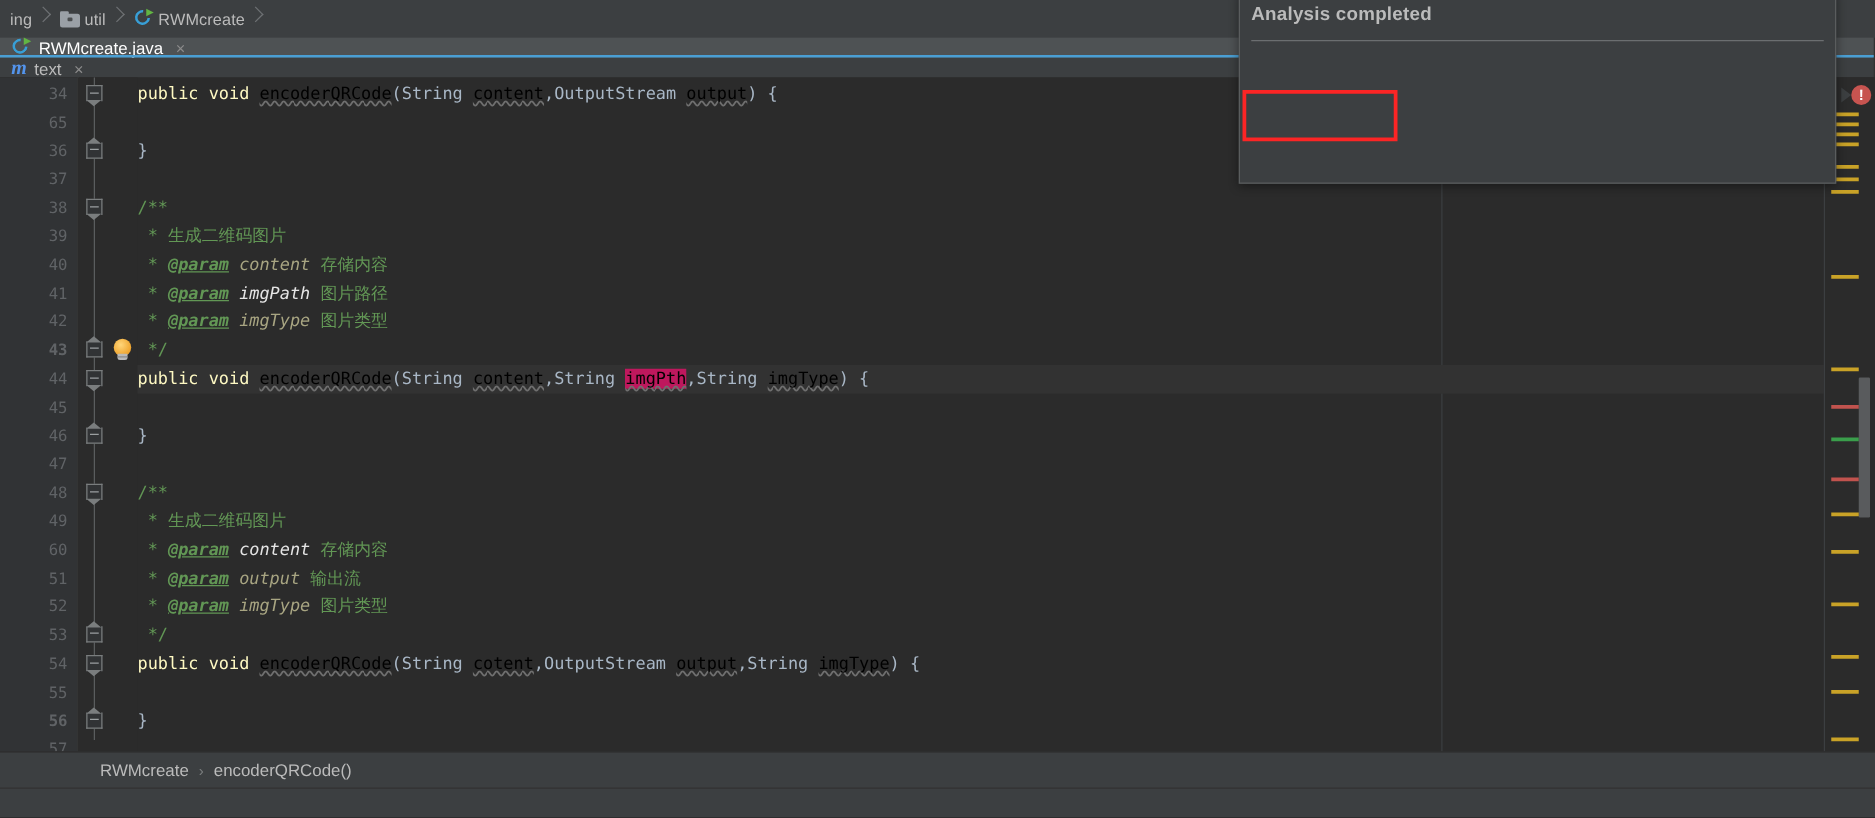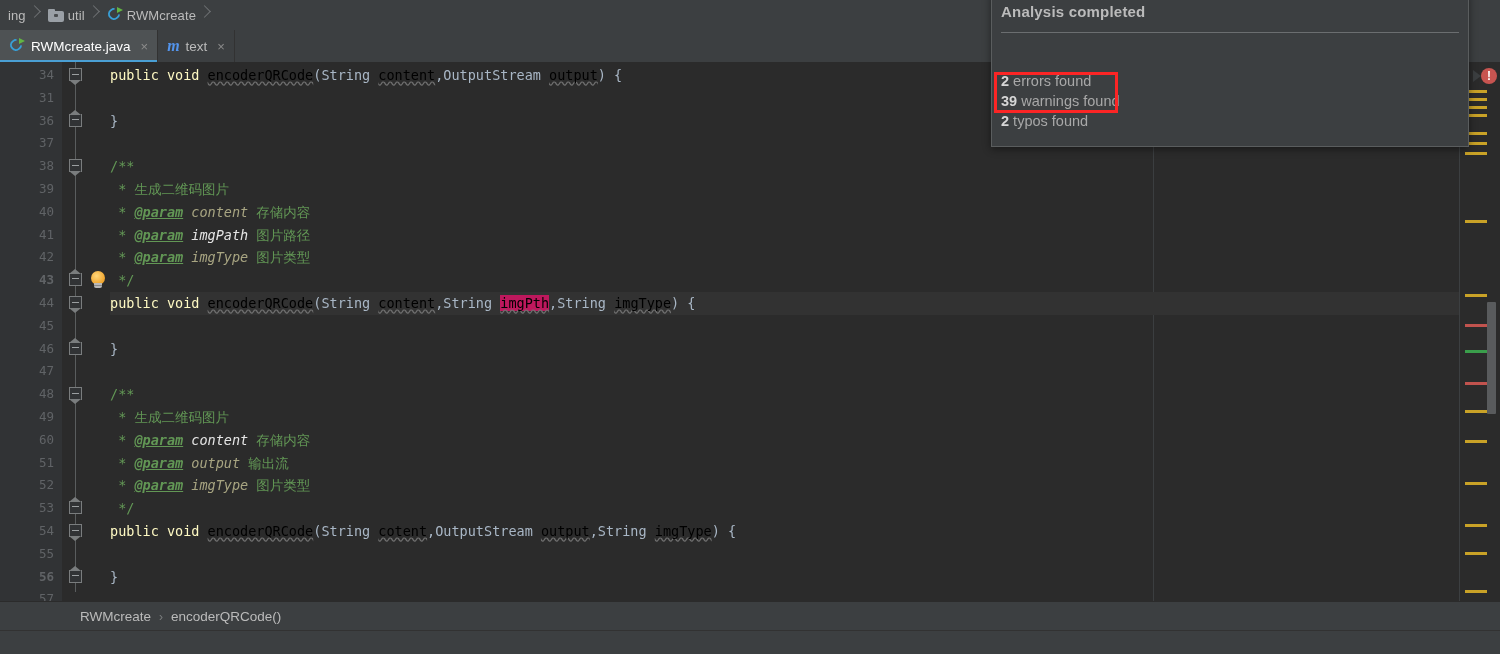--- a/index.html
+++ b/index.html
@@ -40,20 +40,21 @@
   .ic-class .ring { position:absolute; left:1px; top:1px; width:12px; height:12px;
      border:2.5px solid #389fd6; border-radius:50%; border-right-color:transparent; transform:rotate(-40deg); box-sizing:border-box;}
   .ic-class .tri { position:absolute; right:0px; top:0px; width:0;height:0;
      border-left:6px solid #62b543; border-top:3px solid transparent; border-bottom:3px solid transparent;}
 
   
   .tab-bar {
     position: absolute; left:0; top:30px; width:1500px; height:32px;
     background:#3c3f41; display:flex; align-items:stretch;
     border-bottom:none;
+    flex-direction:column;
   }
   .tab {
     display:flex; align-items:center; gap:6px; padding:0 9px 0 9px;
     font-size:13.5px; color:#bbbbbb; position:relative; cursor:default;
     border-right:1px solid #323232;
   }
   .tab.active { background:#4e5254; color:#ffffff; }
   .tab.active::after {
     content:""; position:absolute; left:0; right:0; bottom:0; height:2px; background:#4a9fd4;
   }
@@ -214,21 +215,21 @@
       <span class="ic-m">m</span>
       <span>text</span>
       <span class="tab-close">×</span>
     </div>
     <div class="tab-rest"></div>
   </div>
 
   <div class="editor">
     <div class="gutter" id="gutter">
         <div class="lnum" style="top: 2px;">34</div>
-        <div class="lnum" style="top: 24.8px;">31</div>
+        <div class="lnum" style="top: 24.8px;">65</div>
         <div class="lnum" style="top: 47.6px;">36</div>
         <div class="lnum" style="top: 70.4px;">37</div>
         <div class="lnum" style="top: 93.2px;">38</div>
         <div class="lnum" style="top: 116px;">39</div>
         <div class="lnum" style="top: 138.8px;">40</div>
         <div class="lnum" style="top: 161.6px;">41</div>
         <div class="lnum" style="top: 184.4px;">42</div>
         <div class="lnum" style="top: 207.2px; font-weight: bold;">43</div>
         <div class="lnum" style="top: 230px;">44</div>
         <div class="lnum" style="top: 252.8px;">45</div>
@@ -328,25 +329,20 @@
       <div class="mark" style="top: 378px; background: rgb(201, 162, 39);"></div>
       <div class="mark" style="top: 420px; background: rgb(201, 162, 39);"></div>
       <div class="mark" style="top: 462px; background: rgb(201, 162, 39);"></div>
       <div class="mark" style="top: 490px; background: rgb(201, 162, 39);"></div>
       <div class="mark" style="top: 528px; background: rgb(201, 162, 39);"></div>
     </div>
 
   <div class="popup">
     <div class="popup-title">Analysis completed</div>
     <div class="popup-rule"></div>
-    <div class="popup-body">
-      <div><b>2</b><span> errors found</span></div>
-      <div><b>39</b><span> warnings found</span></div>
-      <div><b>2</b><span> typos found</span></div>
-    </div>
   </div>
   <div class="redbox"></div>
 
   <div class="navbar-bottom">
     <span>RWMcreate</span>
     <span class="sep">›</span>
     <span>encoderQRCode()</span>
   </div>
 
   <div class="statusbar"></div>

